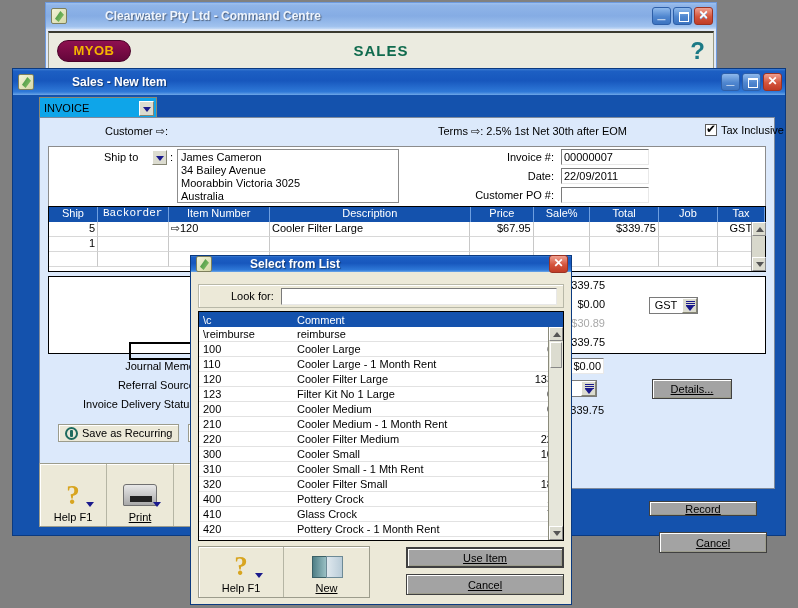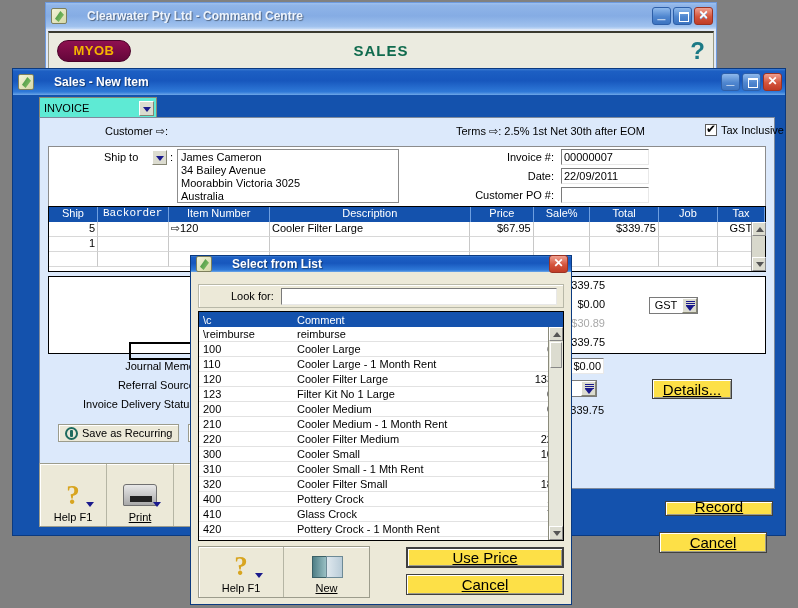--- a/index.html
+++ b/index.html
@@ -22,21 +22,21 @@
     padding: 0 3px 0 5px;
     color: #fff; font-weight: bold; font-size: 12px;
     background: linear-gradient(to bottom,#3f7fd4 0%,#1d5fc3 8%,#1757bd 45%,#2f79d8 88%,#6fa8e8 100%);
   }
   .titlebar.inactive {
     background: linear-gradient(to bottom,#9ec0ee 0%,#8fb4e8 10%,#85ace4 50%,#a0c2ee 90%,#c4daf6 100%);
     color: #eef4fc;
     text-shadow: 0 1px 0 #7fa6dd;
   }
   .tb-title { flex: 1; padding-left: 20px; white-space: nowrap; overflow: hidden;
-              text-shadow: 1px 1px 1px rgba(0,0,0,.45); }
+              text-shadow: 1px 1px 1px rgba(0,0,0,.45); margin-left: 18px; }
   .tb-icon {
     width: 16px; height: 16px; flex: none;
     background: linear-gradient(135deg,#f2f3d8,#d6d9a8);
     border: 1px solid #7d7f5c; border-radius: 2px;
     position: relative;
   }
   .tb-icon::after {
     content:""; position:absolute; left:3px; top:2px; width:9px; height:11px;
     background: linear-gradient(120deg,#3f8f3f,#8ec76a);
     clip-path: polygon(60% 0,100% 35%,40% 100%,0 70%);
@@ -88,21 +88,21 @@
               position: relative; z-index: 2; line-height: 1; }
 
   
   #saleswin { left: 12px; top: 68px; width: 774px; height: 468px;
               background: #1452ad; border: 1px solid #0b3a80; }
   #sales-body { position: absolute; left: 4px; top: 28px; right: 4px; bottom: 4px; }
 
   
   .tab-row { position: absolute; left: 22px; top: 0; }
   .tab {
-    width: 118px; height: 21px; background: #5eead4;
+    width: 118px; height: 21px; background: #0ea5e9;
     border: 1px solid #8a8a74; border-bottom: none;
     display: flex; align-items: center; padding-left: 4px;
     font-size: 11px;
   }
   .tab .combo-arrow { margin-left: auto; margin-right: 2px; }
 
   .combo-arrow {
     width: 15px; height: 15px; background: #dcdcd0;
     border: 1px solid #868674; border-top-color:#fff; border-left-color:#fff;
     display: inline-block; position: relative; flex: none;
@@ -139,21 +139,21 @@
     border-right-color: #e8e8e8; border-bottom-color: #e8e8e8;
     font-size: 11px; padding: 0 2px; height: 16px; line-height: 15px;
     overflow: hidden; white-space: nowrap;
   }
   .arrowglyph { font-size: 11px; }
 
   .customer-row { position: absolute; left: 0; top: 6px; width: 100%; height: 18px; }
   #customer-label { position: absolute; left: 65px; top: 1px; }
   #customer-field { position: absolute; left: 143px; top: 0; width: 162px; display:flex; }
   #customer-field .v { flex:1; }
-  #terms-label { position: absolute; left: 416px; top: 1px; }
+  #terms-label { position: absolute; left: 398px; top: 1px; }
   #taxinc { position: absolute; left: 665px; top: 0px; display: flex; align-items: center; gap: 4px; }
   .chk { width: 12px; height: 12px; background: #fff; border: 1px solid #5a5a5a;
          position: relative; flex: none; }
   .chk.on::after { content: "✔"; position: absolute; left: 0px; top: -3px;
                    font-size: 12px; color: #000; }
 
   #shipto-box {
     position: absolute; left: 8px; top: 28px; right: 8px; height: 63px;
     background: #fff; border: 1px solid #8c8c8c;
   }
@@ -209,24 +209,24 @@
              border: 1px solid #7a7a7a; background: #fff; height: 17px; }
   #taxdrop .v { width: 32px; text-align: center; line-height: 15px; font-size: 11px; }
 
   #bottomsec { position: absolute; left: 8px; top: 240px; right: 8px; height: 86px; }
   #amtpaid-fld { position: absolute; }
   #payment-drop { position: absolute; display: flex; border: 1px solid #7a7a7a;
                   background: #fff; height: 17px; }
   #payment-drop .v { width: 56px; line-height: 15px; font-size: 11px; padding-left: 2px; }
 
   .btn3d {
-    background: #fde047; border: 1px solid #404040;
+    background: #a3a3a3; border: 1px solid #404040;
     border-right-color:#404040; border-bottom-color:#404040;
     box-shadow: inset 1px 1px 0 #fff, inset -1px -1px 0 #9c9c8c;
-    font-size: 15px; text-align: center; cursor: default;
+    font-size: 11px; text-align: center; cursor: default;
     display: flex; align-items: center; justify-content: center;
   }
   .ul { text-decoration: underline; }
 
   .linkbtn {
     display: flex; align-items: center; gap: 4px;
     background: #ece9d8; border: 1px solid #9c9c8c;
     box-shadow: inset 1px 1px 0 #fff;
     height: 18px; padding: 0 5px; font-size: 11px; white-space: nowrap;
   }
@@ -251,21 +251,21 @@
            font-family: "Liberation Serif", serif; }
   .printer { width: 34px; height: 22px; background: linear-gradient(to bottom,#e8e8e8,#a8a8a8);
              border: 1px solid #707070; border-radius: 3px 3px 1px 1px; position: relative; }
   .printer::after { content:""; position:absolute; left:6px; bottom:3px; width:22px; height:6px;
                     background:#222; }
   .envelope { width: 34px; height: 24px; background: #2d7d78; border: 1px solid #1b4d4a;
               position: relative; }
   .envelope::after { content:""; position:absolute; left:50%; top:6px; width:9px; height:14px;
                      margin-left:-4px; background:#d9a227; border-radius:2px; }
 
-  #record-btn { position: absolute; right: 8px; top: 404px; width: 108px; height: 15px; align-items: flex-end; }
+  #record-btn { position: absolute; right: 24px; top: 404px; width: 108px; height: 15px; align-items: flex-end; }
   #cancel-btn { position: absolute; right: 14px; top: 435px; width: 108px; height: 21px; }
 
   
   #listdlg { left: 190px; top: 255px; width: 382px; height: 350px;
              background: #ece9d8; border: 1px solid #0b3a80; z-index: 20; }
   #listdlg .titlebar { height: 16px;
     background: linear-gradient(to bottom,#3f7fd4 0%,#1d5fc3 8%,#1757bd 45%,#2f79d8 88%,#6fa8e8 100%); }
   #lookfor-row { position: absolute; left: 7px; top: 28px; right: 7px; height: 24px;
                  background: #ece9d8; border: 1px solid #b8b8a8;
                  box-shadow: inset 1px 1px 0 #fff; display: flex; align-items: center; }
@@ -662,21 +662,21 @@
           <div class="cap">Help F1</div>
         </div>
         <div class="tbitem" style="border-right:none">
           <div class="tbicon">
               <span class="newicon"></span>
             </div>
           <div class="cap ul">New</div>
         </div>
       </div>
       <div class="btn3d" id="use-item-btn">
-        <span class="ul">Use Price</span>
+        <span class="ul">Use Item</span>
       </div>
       <div class="btn3d" id="dlg-cancel-btn">
         <span class="ul">Cancel</span>
       </div>
     </div>
   </div>
 
 </div>
 
 </body></html>

